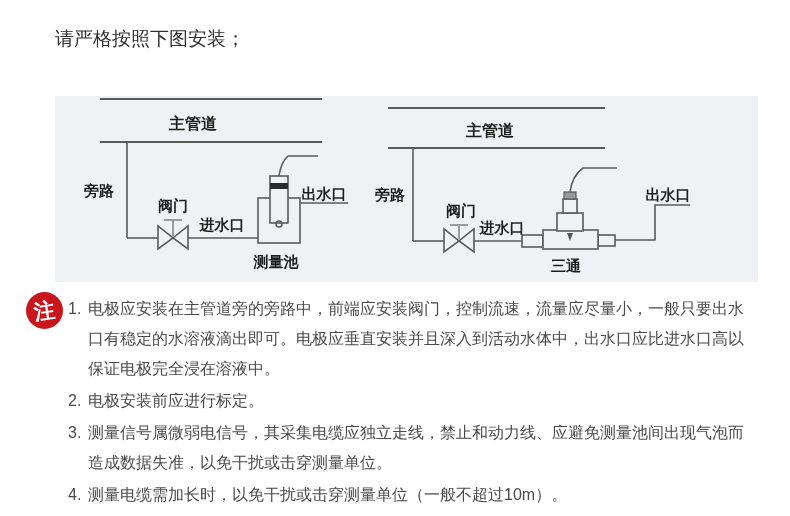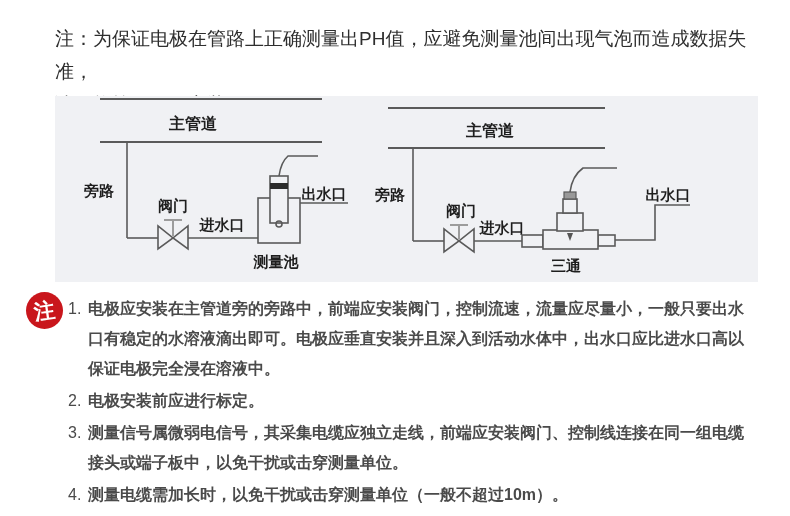--- a/index.html
+++ b/index.html
@@ -32,27 +32,26 @@
     display:flex; align-items:center; justify-content:center;
     font-size:21px; font-weight:bold;
   }
   .note-badge span { display:block; transform:rotate(-8deg); }
   .notes-list { position:absolute; left:68px; top:294px; width:684px; }
   .note-item {
     display:flex; font-size:16px; line-height:30px; color:#4a4a4a;
     margin-bottom:2px;
   }
   .note-item .num { flex:0 0 20px; }
-  .note-item .txt { flex:1; width:660px;font-weight:bold; }
+  .note-item .txt { flex:1; width:660px; }
 </style>
 </head>
 <body>
 
 <div class="top-note">
-  <div>注：为保证电极在管路上正确测量出PH值，应避免测量池间出现气泡而造成数据失准，</div>
   <div>请严格按照下图安装；</div>
 </div>
 
 <div class="diagram-panel">
   <svg width="703" height="186" viewBox="0 0 703 186">
 
     <g>
       <line class="pipe" x1="45" y1="3" x2="267" y2="3"></line>
       <line class="pipe" x1="45" y1="46" x2="267" y2="46"></line>
       <text class="lbl-lg" x="138" y="33">主管道</text>
@@ -124,19 +123,19 @@
   <div class="note-item">
     <span class="num">1.</span>
     <span class="txt">电极应安装在主管道旁的旁路中，前端应安装阀门，控制流速，流量应尽量小，一般只要出水口有稳定的水溶液滴出即可。电极应垂直安装并且深入到活动水体中，出水口应比进水口高以保证电极完全浸在溶液中。</span>
   </div>
   <div class="note-item">
     <span class="num">2.</span>
     <span class="txt">电极安装前应进行标定。</span>
   </div>
   <div class="note-item">
     <span class="num">3.</span>
-    <span class="txt">测量信号属微弱电信号，其采集电缆应独立走线，前端应安装阀门、控制线连接在同一组电缆接头或端子板中，以免干扰或击穿测量单位。</span>
+    <span class="txt">测量信号属微弱电信号，其采集电缆应独立走线，禁止和动力线、应避免测量池间出现气泡而造成数据失准，以免干扰或击穿测量单位。</span>
   </div>
   <div class="note-item">
     <span class="num">4.</span>
     <span class="txt">测量电缆需加长时，以免干扰或击穿测量单位（一般不超过10m）。</span>
   </div>
 </div>
 
 </body></html>

